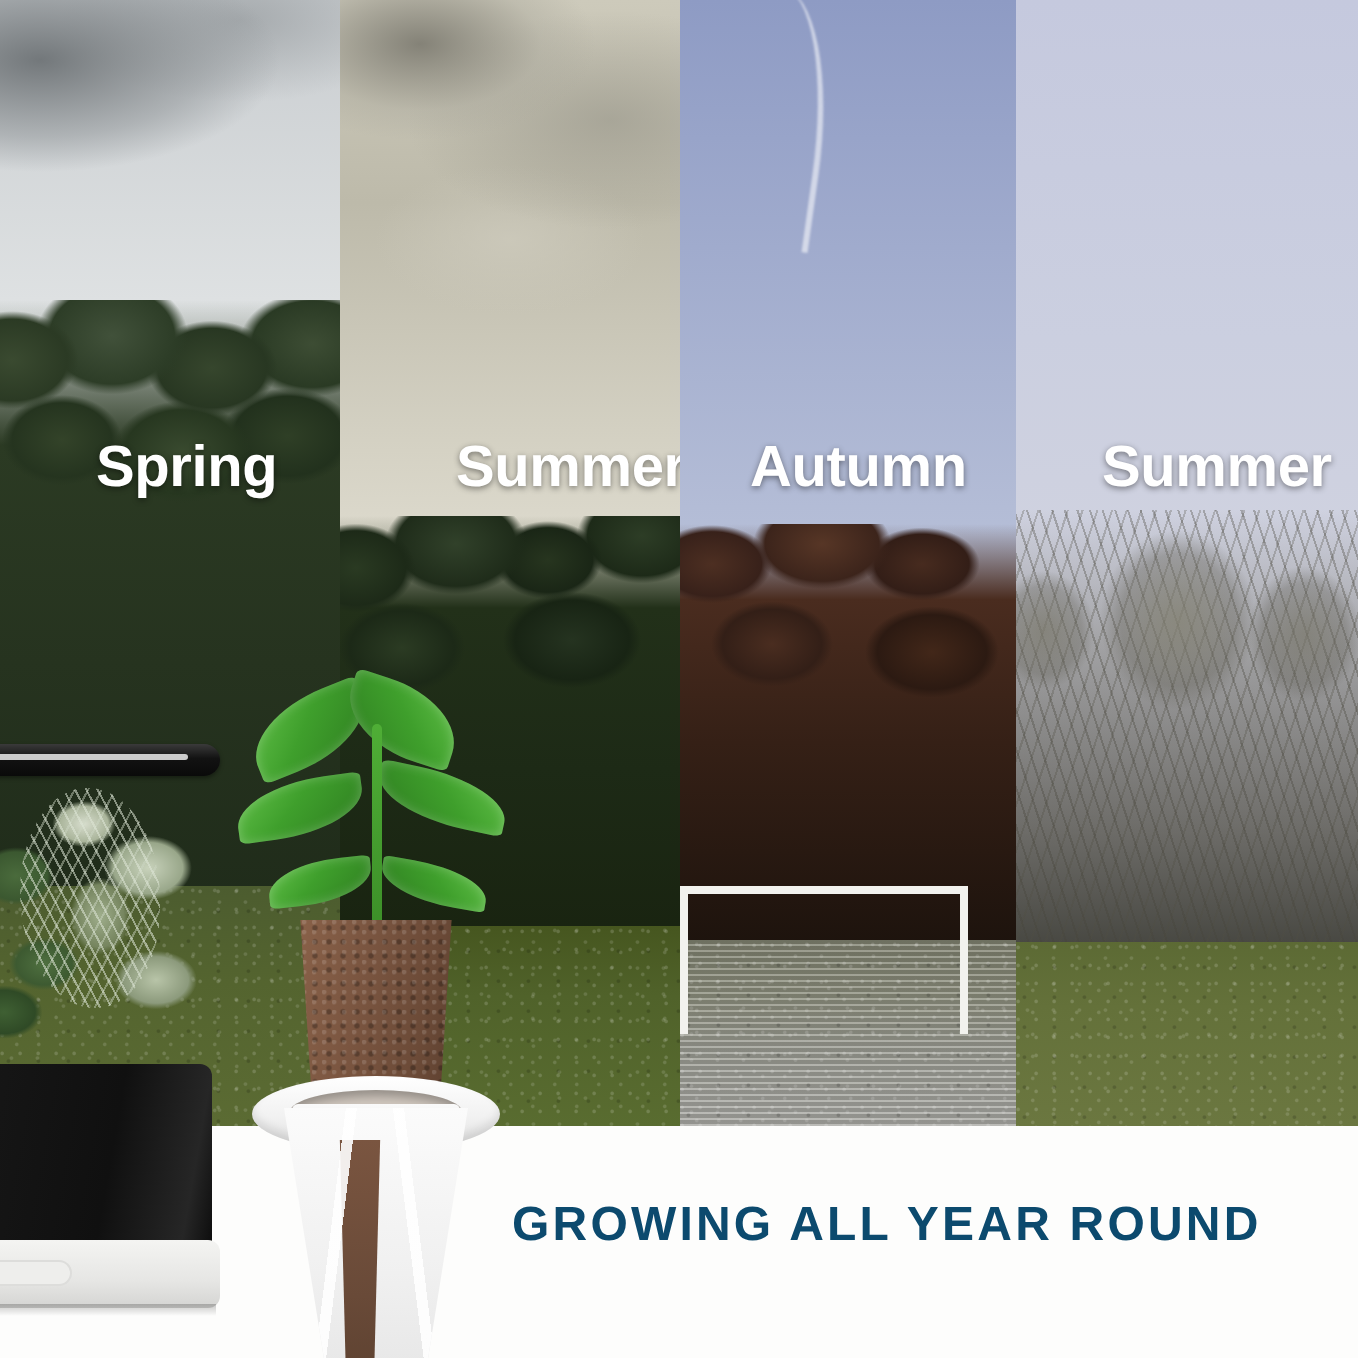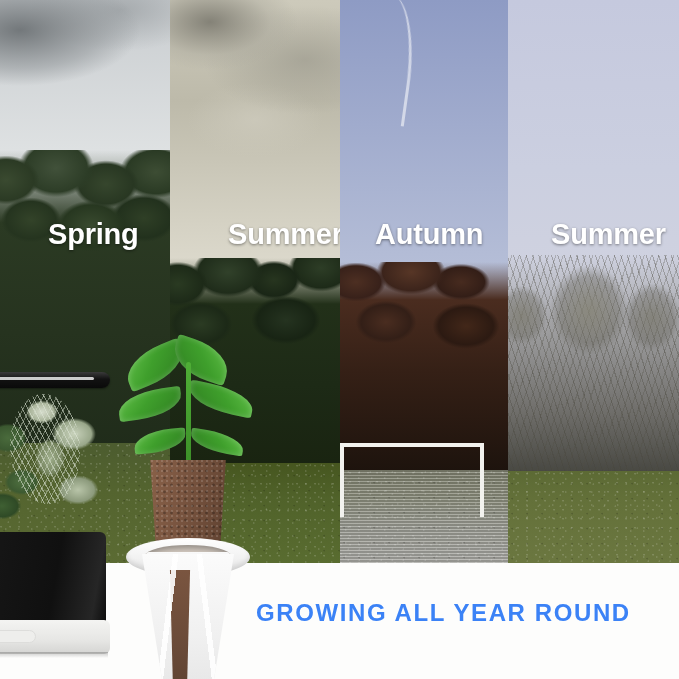--- a/index.html
+++ b/index.html
@@ -200,21 +200,21 @@
     background: #fdfdfc;
     z-index: 10;
   }
   .caption-text {
     position: absolute;
     left: 256px;
     top: 36px;
     font-size: 24px;
     font-weight: bold;
     letter-spacing: 1.6px;
-    color: #3b82f6;
+    color: #0c4a6e;
     white-space: nowrap;
   }
 
   
   .hydro-unit {
     position: absolute;
     left: -8px;
     top: 372px;
     width: 122px;
     height: 290px;

